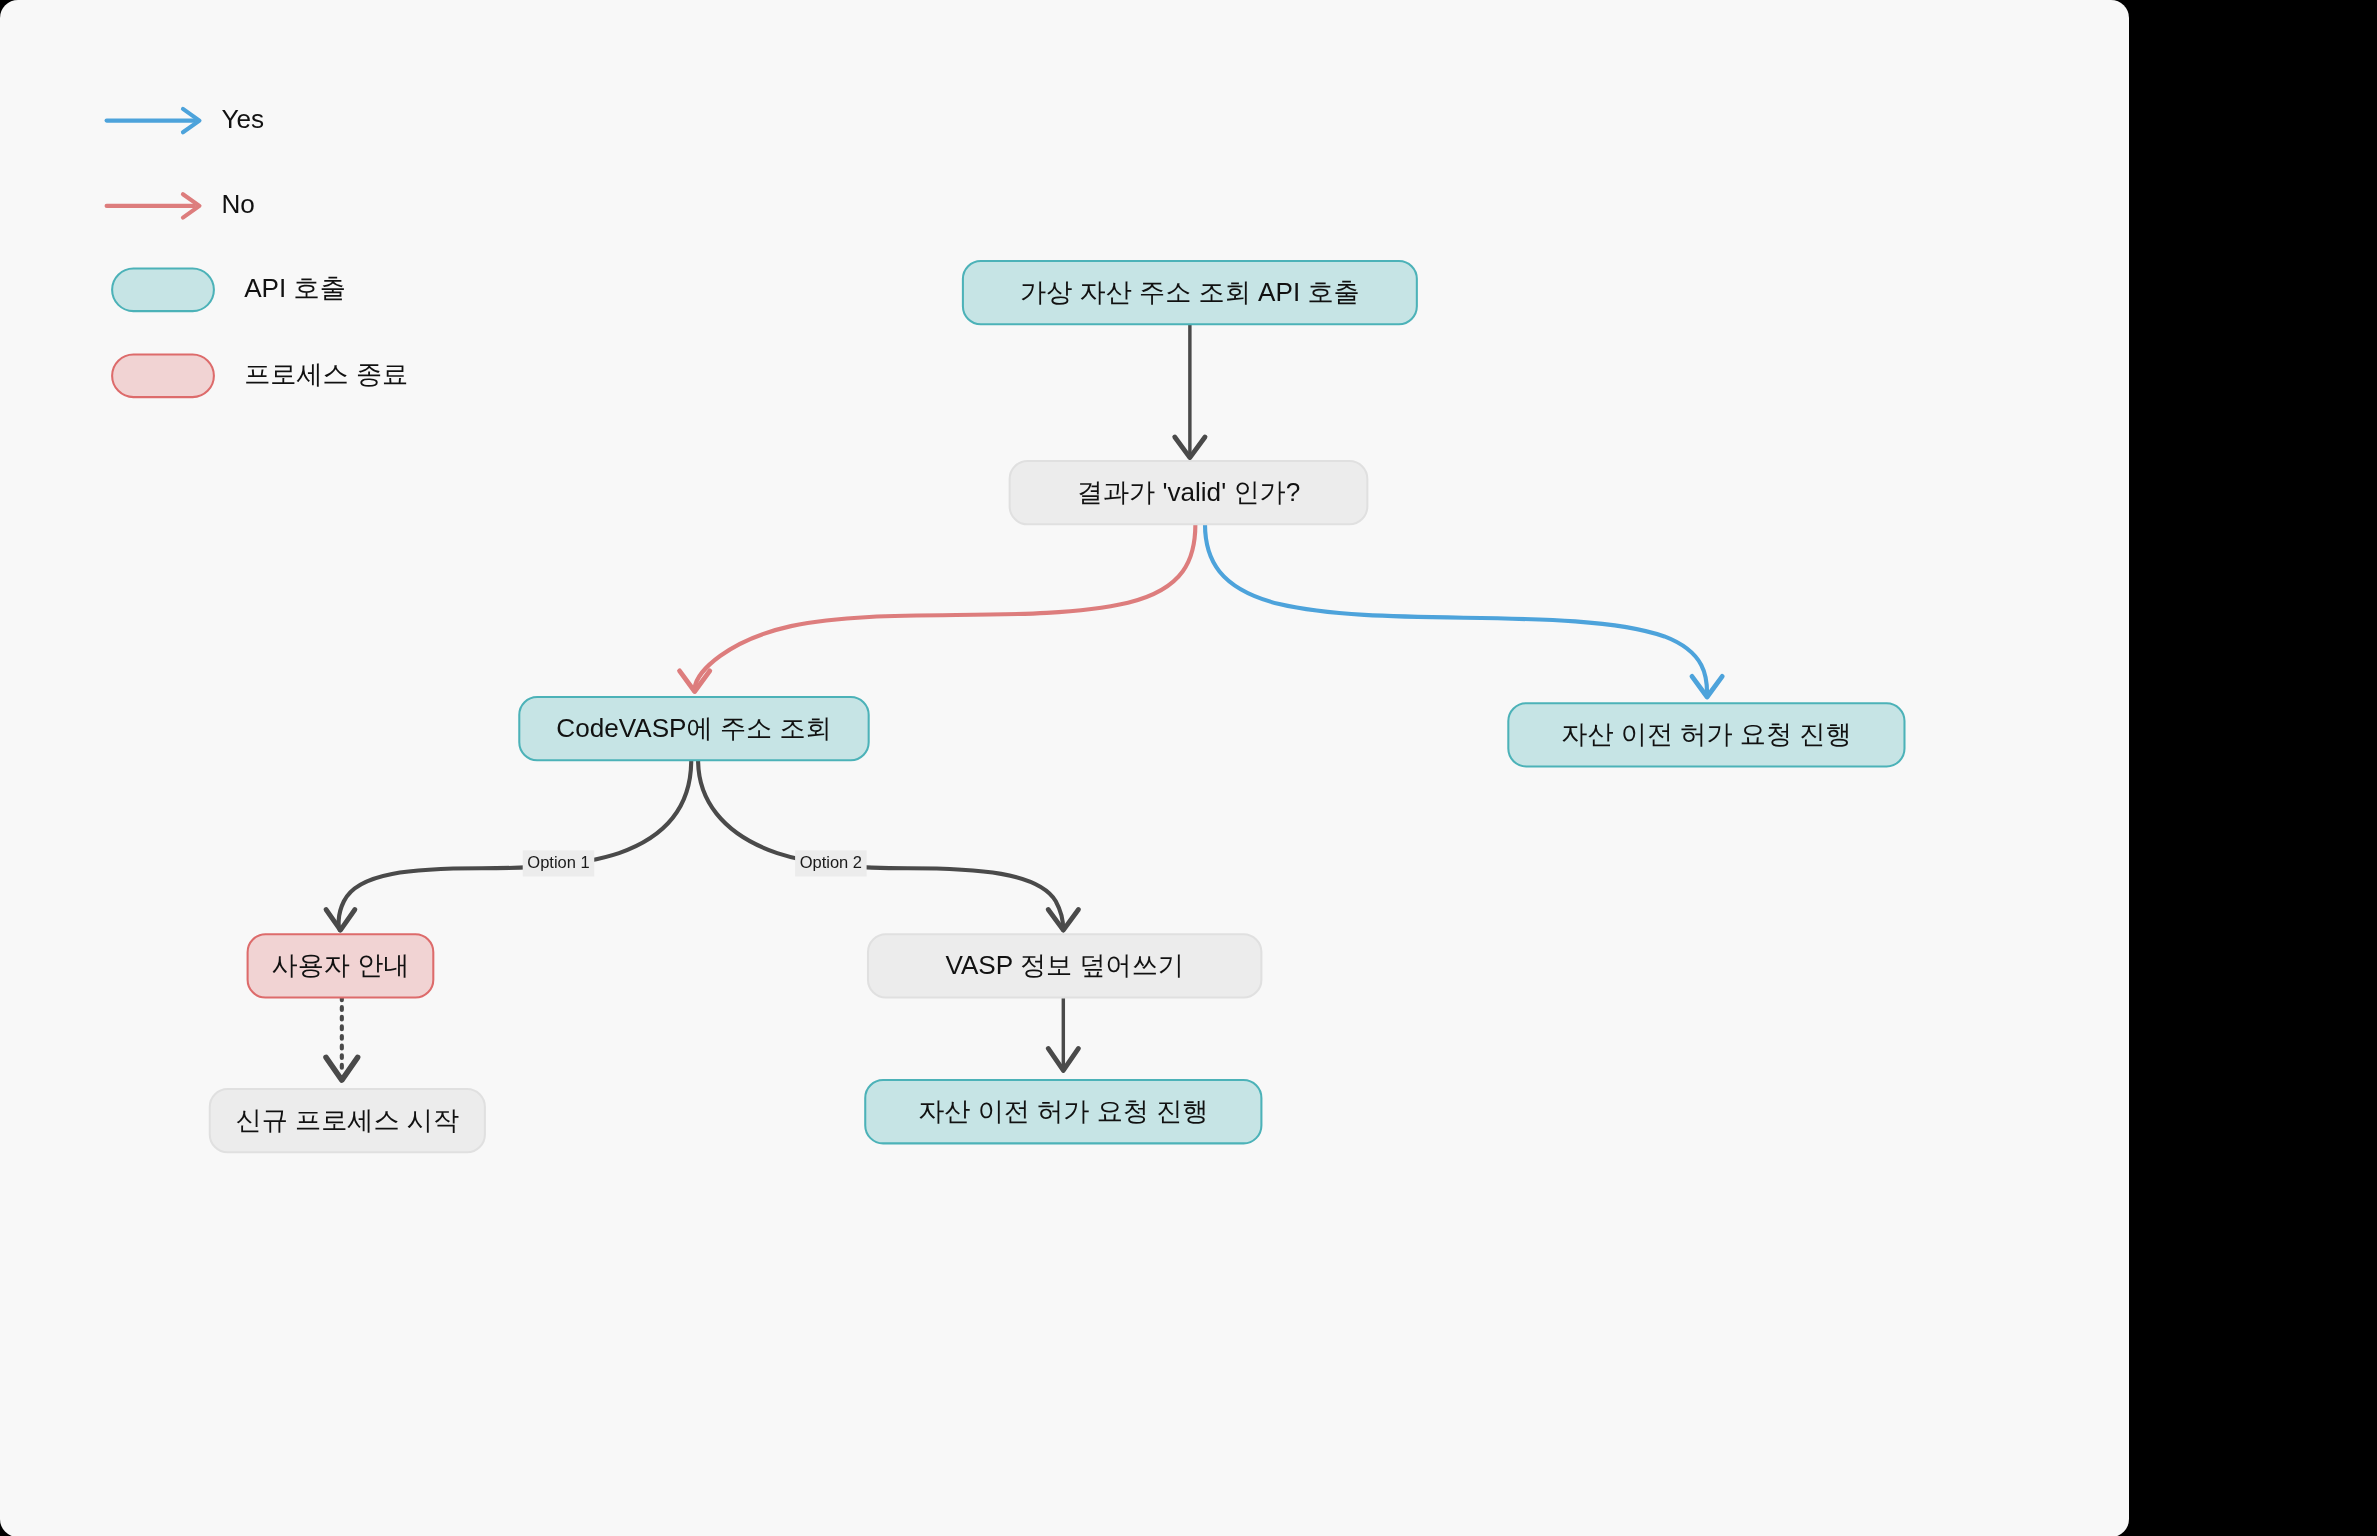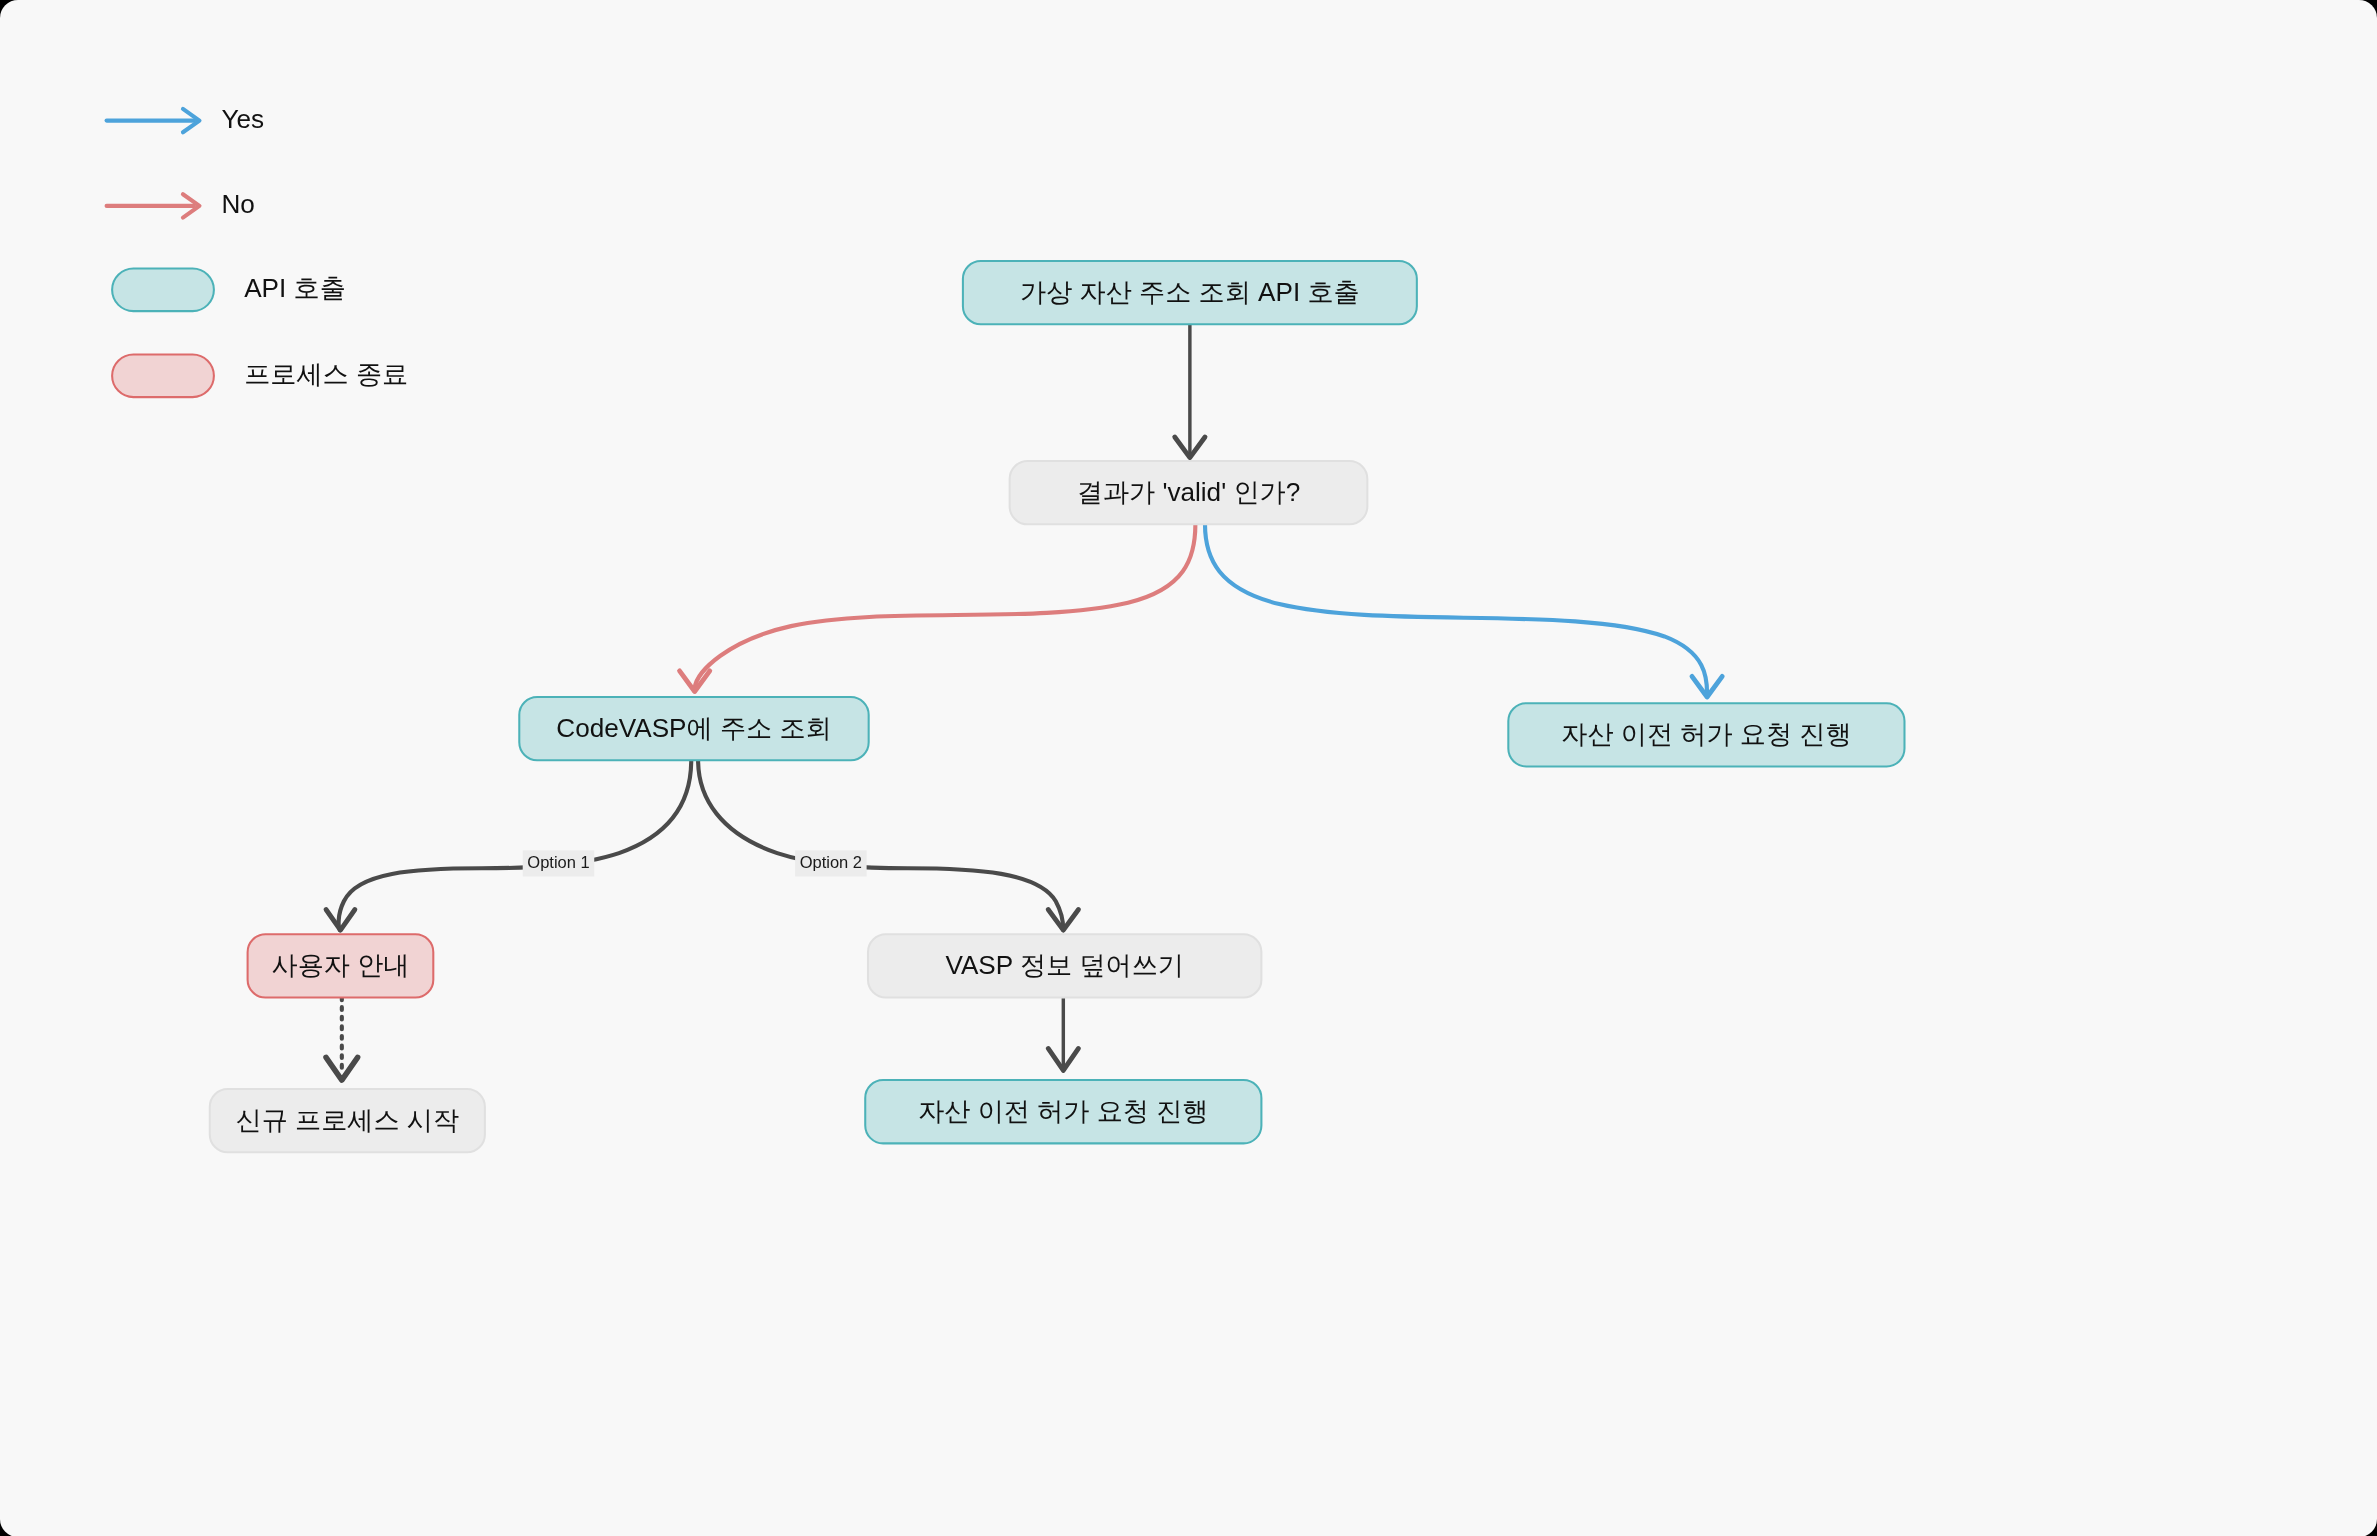--- a/index.html
+++ b/index.html
@@ -10,21 +10,21 @@
   body {
     width: 2377px;
     height: 1537px;
     font-family: "Liberation Sans", "DejaVu Sans", sans-serif;
     overflow: hidden;
   }
   #canvas {
     position: absolute;
     left: 0;
     top: 0;
-    width: 2377px;
+    width: 2129px;
     height: 1537px;
     background: #f8f8f8;
     border-radius: 18px;
     overflow: hidden;
   }
   svg#diagram {
     position: absolute;
     left: 0;
     top: 0;
     width: 2377px;

